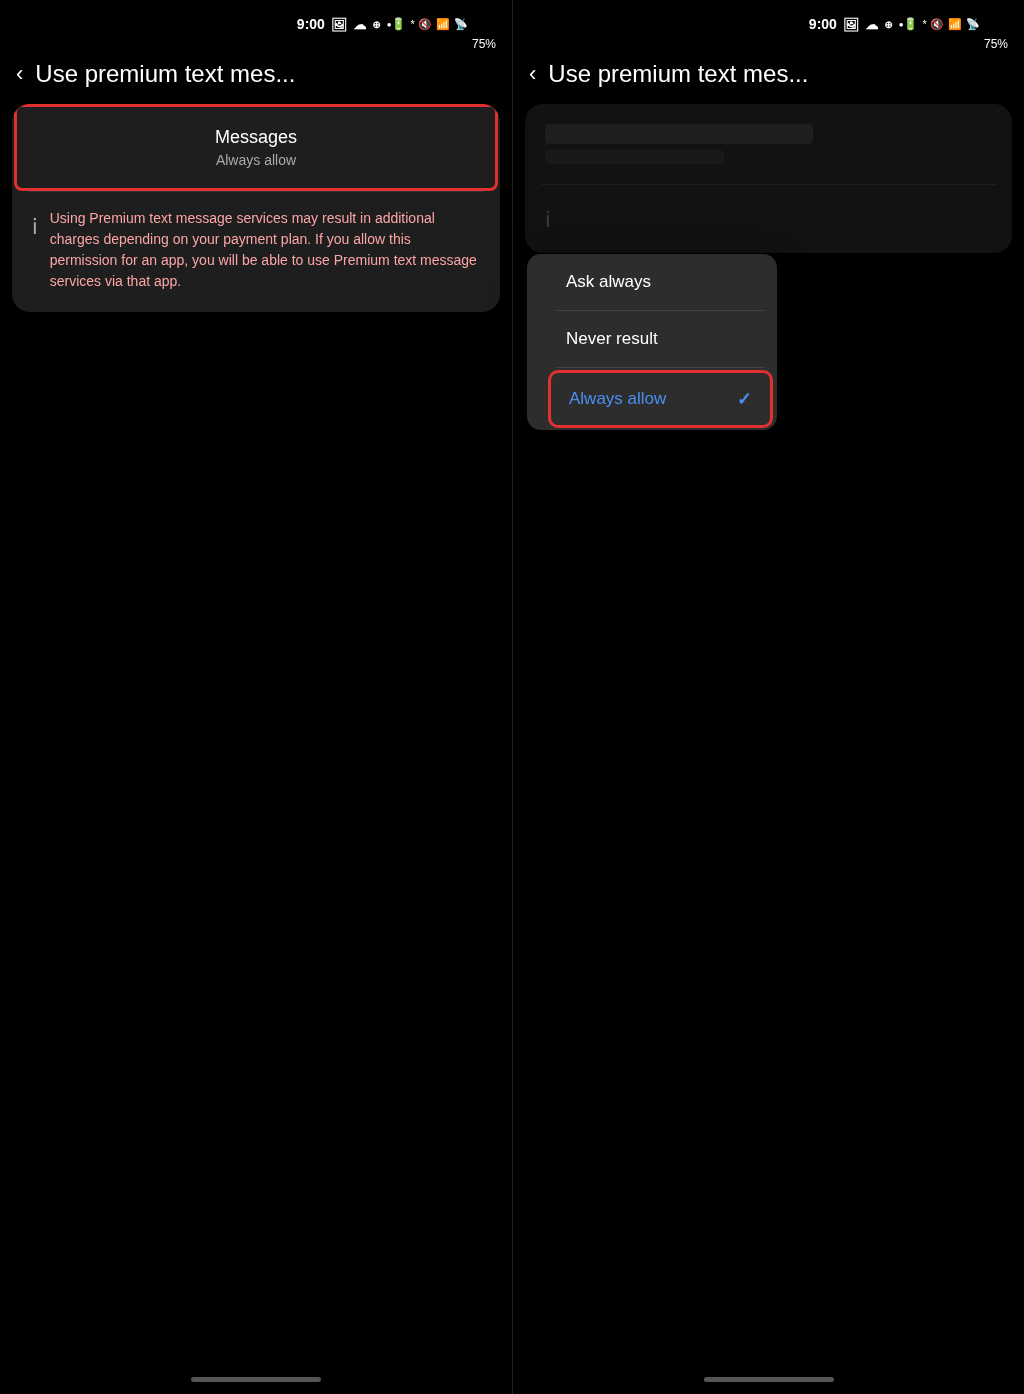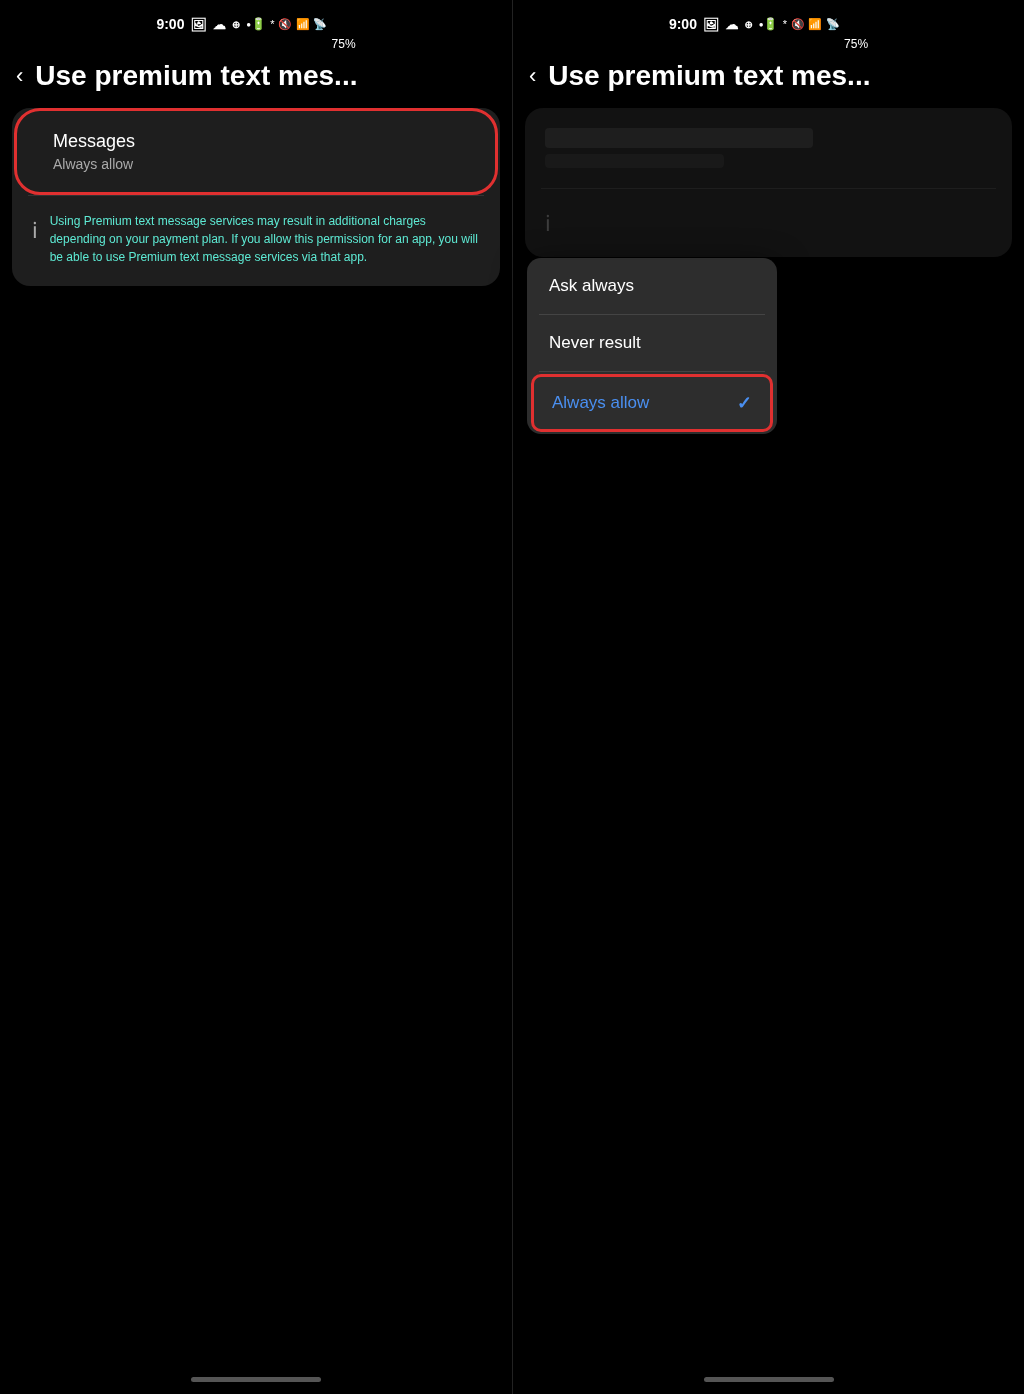--- a/index.html
+++ b/index.html
@@ -26,21 +26,21 @@
       position: relative;
     }
 
     .phone-panel + .phone-panel {
       border-left: 1px solid #222;
     }
 
     
     .status-bar {
       display: flex;
-      justify-content: center;
+      justify-content: flex-end;
       align-items: center;
       padding: 24px 16px;
       height: 40px;
       background: #000;
     }
 
     .status-left {
       display: flex;
       align-items: center;
       gap: 6px;
@@ -73,22 +73,22 @@
 
     .back-arrow {
       color: #fff;
       font-size: 22px;
       margin-right: 12px;
       font-weight: 300;
     }
 
     .page-title {
       color: #fff;
-      font-size: 28px;
-      font-weight: 700;
+      font-size: 24px;
+      font-weight: 400;
     }
 
     
     .content-area {
       flex: 1;
       padding: 0 12px;
       display: flex;
       flex-direction: column;
       gap: 0;
     }
@@ -96,24 +96,25 @@
     
     .settings-card {
       background: #1e1e1e;
       border-radius: 18px;
       overflow: hidden;
       margin-bottom: 8px;
     }
 
     
     .messages-item {
-      padding: 20px 36px;
+      padding: 20px 8px;
       border: 3px solid #e03030;
-      border-radius: 26px;
+      border-radius: 8px;
       margin: 0 2px 0 2px;
+      text-align: center;
     }
 
     .messages-title {
       color: #fff;
       font-size: 18px;
       font-weight: 500;
       margin-bottom: 4px;
     }
 
     .messages-subtitle {
@@ -136,22 +137,22 @@
     }
 
     .info-icon {
       color: #aaa;
       font-size: 22px;
       flex-shrink: 0;
       margin-top: 2px;
     }
 
     .info-text {
-      color: #5eead4;
-      font-size: 12px;
+      color: #fca5a5;
+      font-size: 14px;
       line-height: 1.5;
     }
 
     
     .home-bar {
       width: 130px;
       height: 5px;
       background: #555;
       border-radius: 3px;
       margin: auto auto 12px auto;
@@ -161,20 +162,21 @@
     .dropdown-overlay {
       position: absolute;
       top: 150px;
       left: 14px;
       width: 250px;
       background: #2d2d2d;
       border-radius: 14px;
       overflow: hidden;
       z-index: 100;
       box-shadow: 0 8px 32px rgba(0,0,0,0.7);
+      padding-left: 17px;
     }
 
     .dropdown-item {
       padding: 18px 22px;
       color: #fff;
       font-size: 17px;
       cursor: pointer;
     }
 
     .dropdown-divider {

